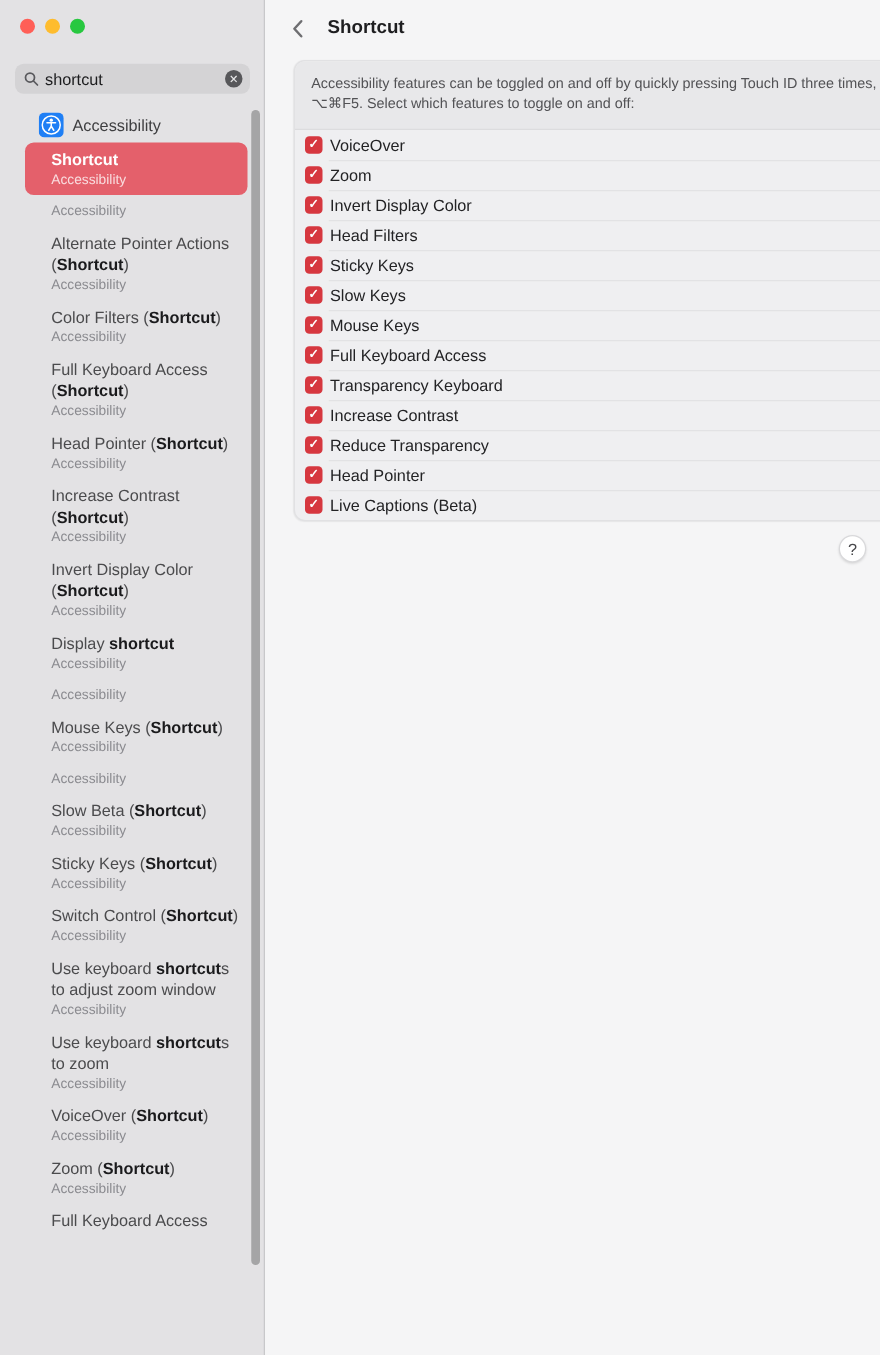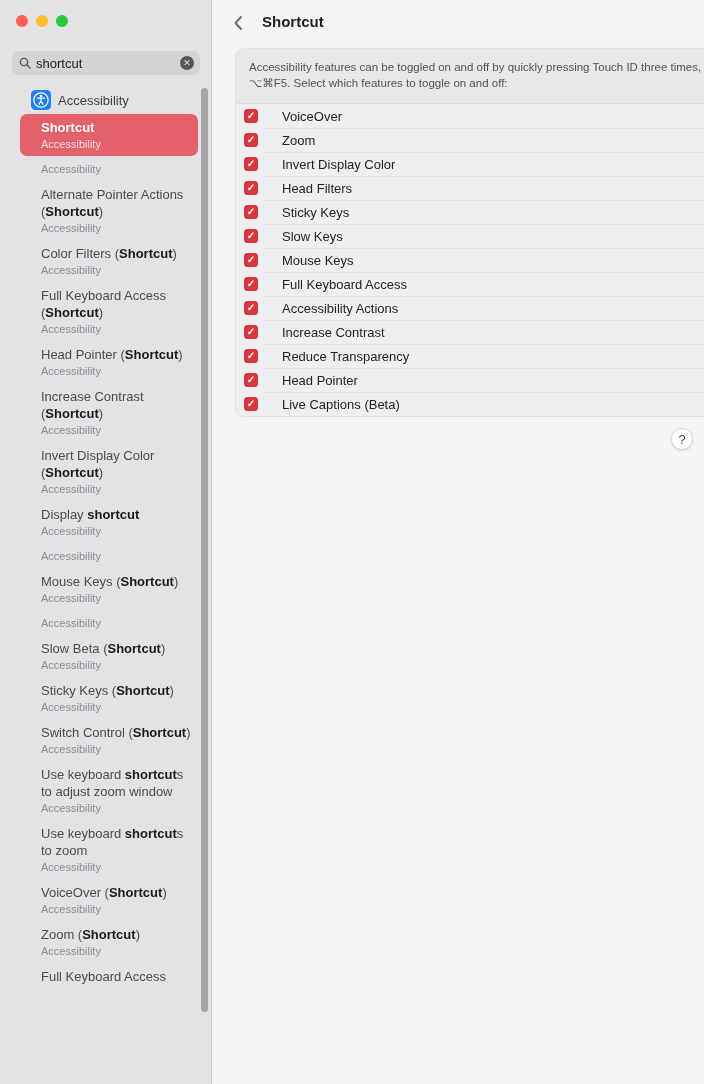--- a/index.html
+++ b/index.html
@@ -83,21 +83,21 @@
   .feature-row { height:24px; display:flex; align-items:center; padding-left:8px; position:relative; }
   .feature-row + .feature-row::before {
     content:''; position:absolute; left:27px; right:0; top:0; height:1px; background:#e2e2e4;
   }
   .checkbox {
     width:14px; height:14px; border-radius:3.5px;
     background:var(--accent-red,#d6373f);
     color:#fff; font-size:10px; font-weight:700; line-height:14px; text-align:center;
     flex:0 0 auto;
   }
-  .feature-label { margin-left:24px; font-size:13px; color:#232325; }
+  .feature-label { margin-left:6px; font-size:13px; color:#232325; }
 
   .help-btn {
     position:absolute; right:11px; top:428px; width:22px; height:22px;
     border-radius:50%; background:#ffffff; border:1px solid #d9d9db;
     box-shadow:0 1px 2px rgba(0,0,0,.12);
     font-size:13px; color:#48484b; display:flex; align-items:center; justify-content:center;
   }
 </style>
 </head>
 <body>
@@ -253,21 +253,21 @@
         <li class="feature-row">
     <span class="checkbox">✓</span>
     <span class="feature-label">Mouse Keys</span>
   </li>
         <li class="feature-row">
     <span class="checkbox">✓</span>
     <span class="feature-label">Full Keyboard Access</span>
   </li>
         <li class="feature-row">
     <span class="checkbox">✓</span>
-    <span class="feature-label">Accessibility Actions</span>
+    <span class="feature-label">Transparency Keyboard</span>
   </li>
         <li class="feature-row">
     <span class="checkbox">✓</span>
     <span class="feature-label">Increase Contrast</span>
   </li>
         <li class="feature-row">
     <span class="checkbox">✓</span>
     <span class="feature-label">Reduce Transparency</span>
   </li>
         <li class="feature-row">

